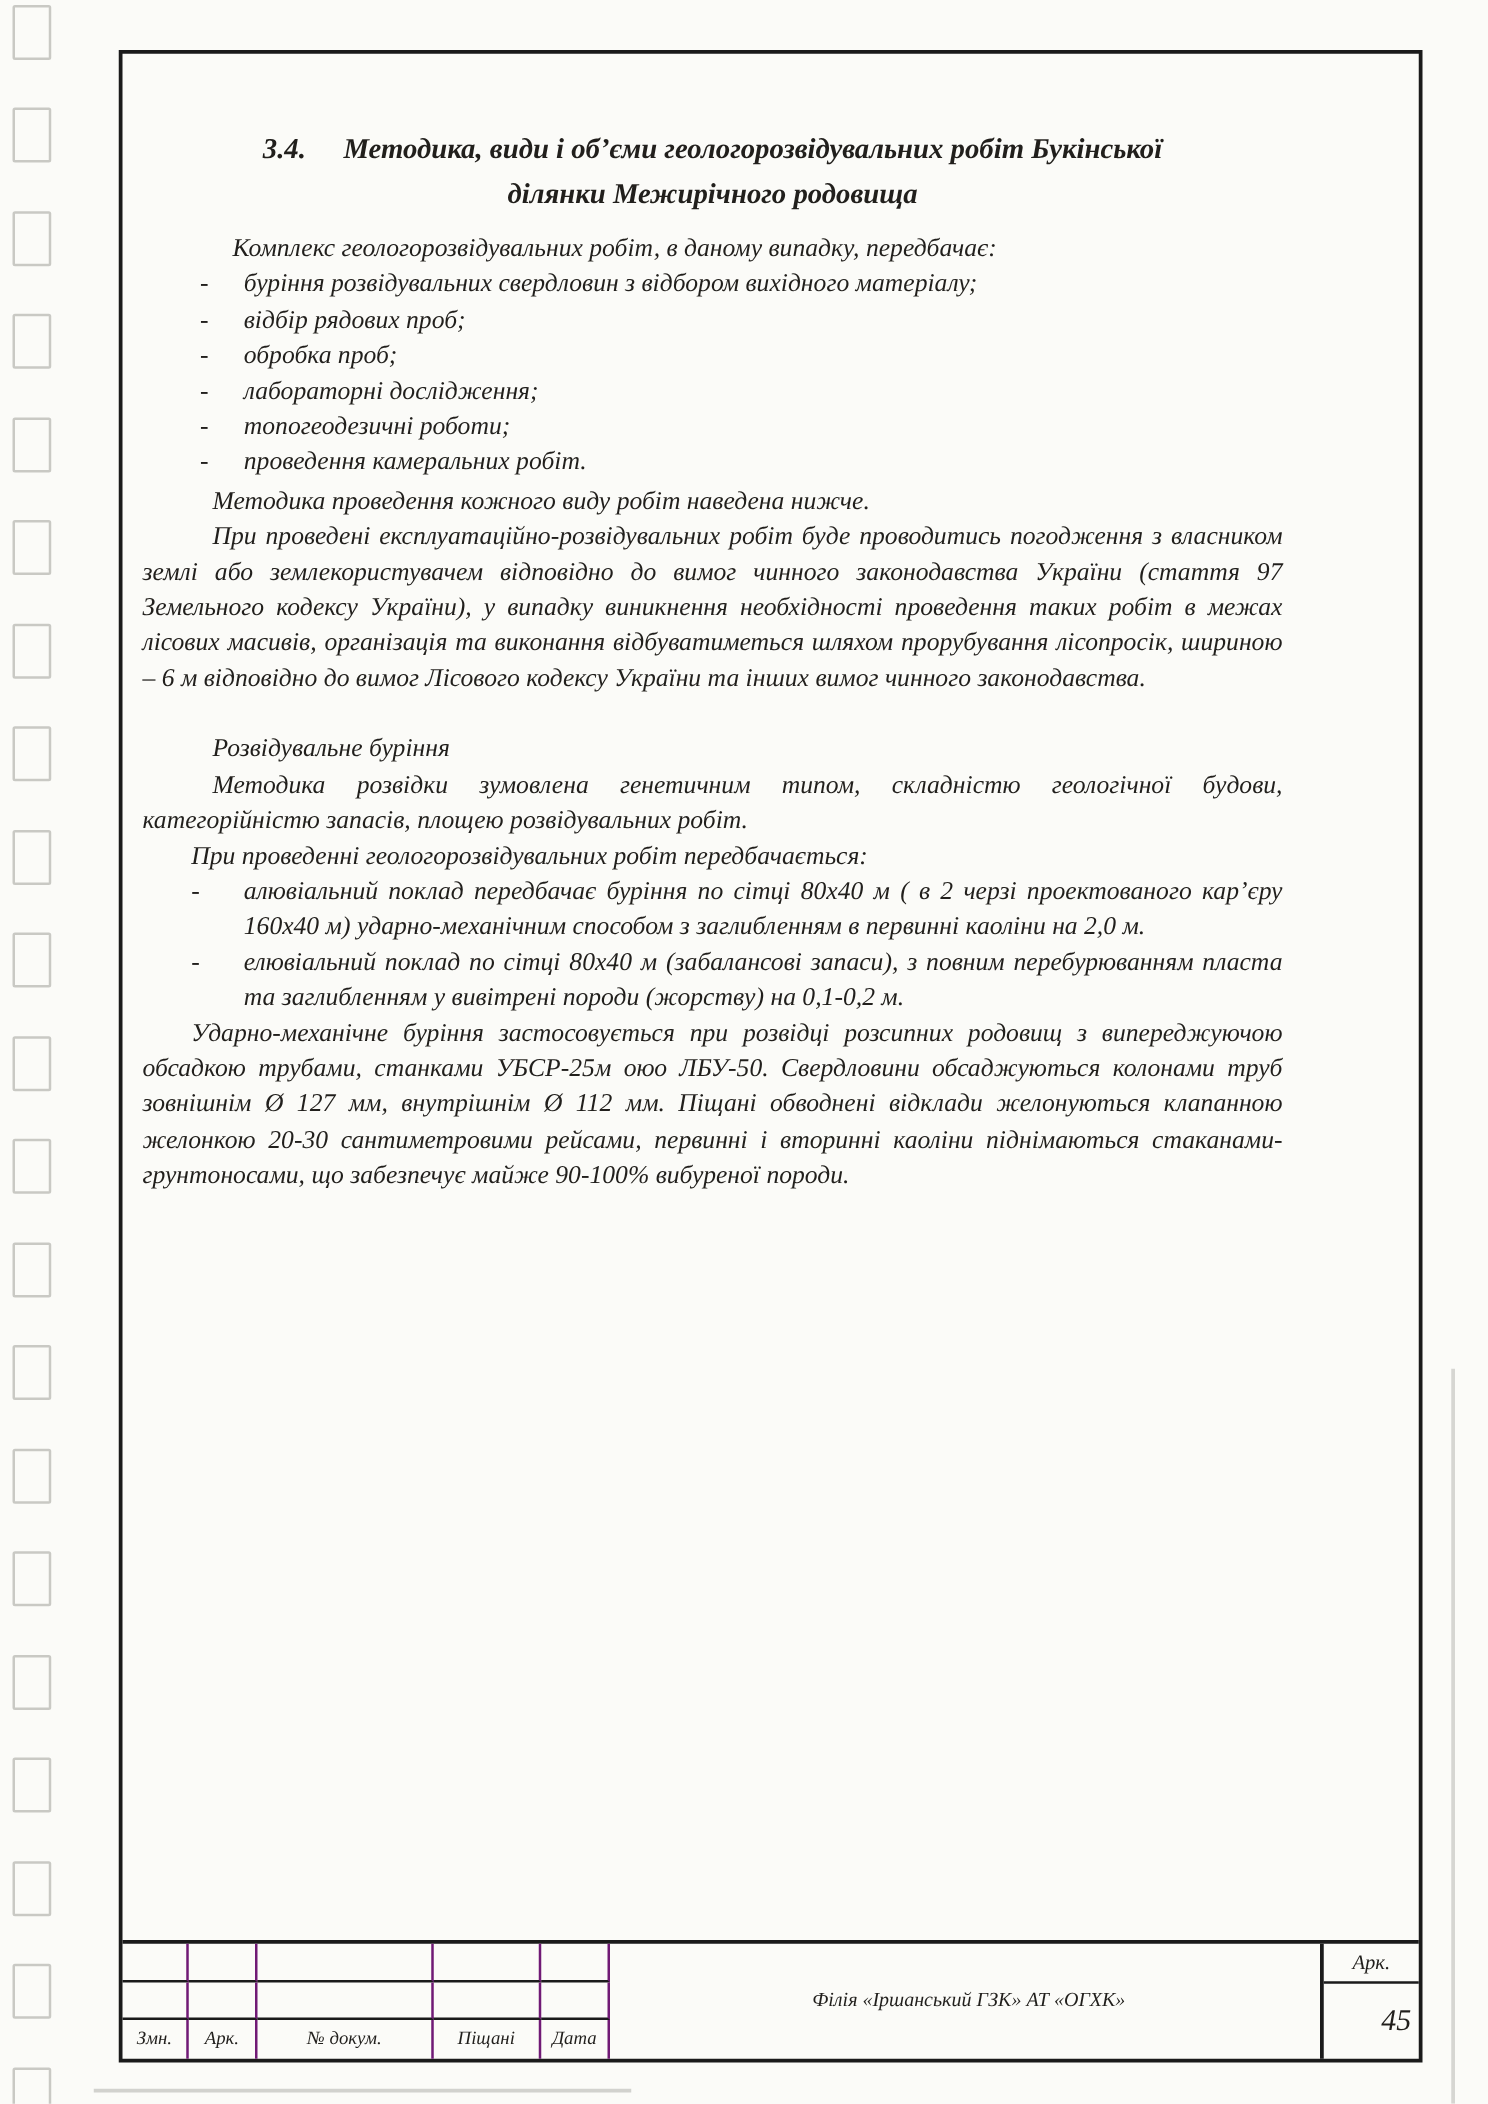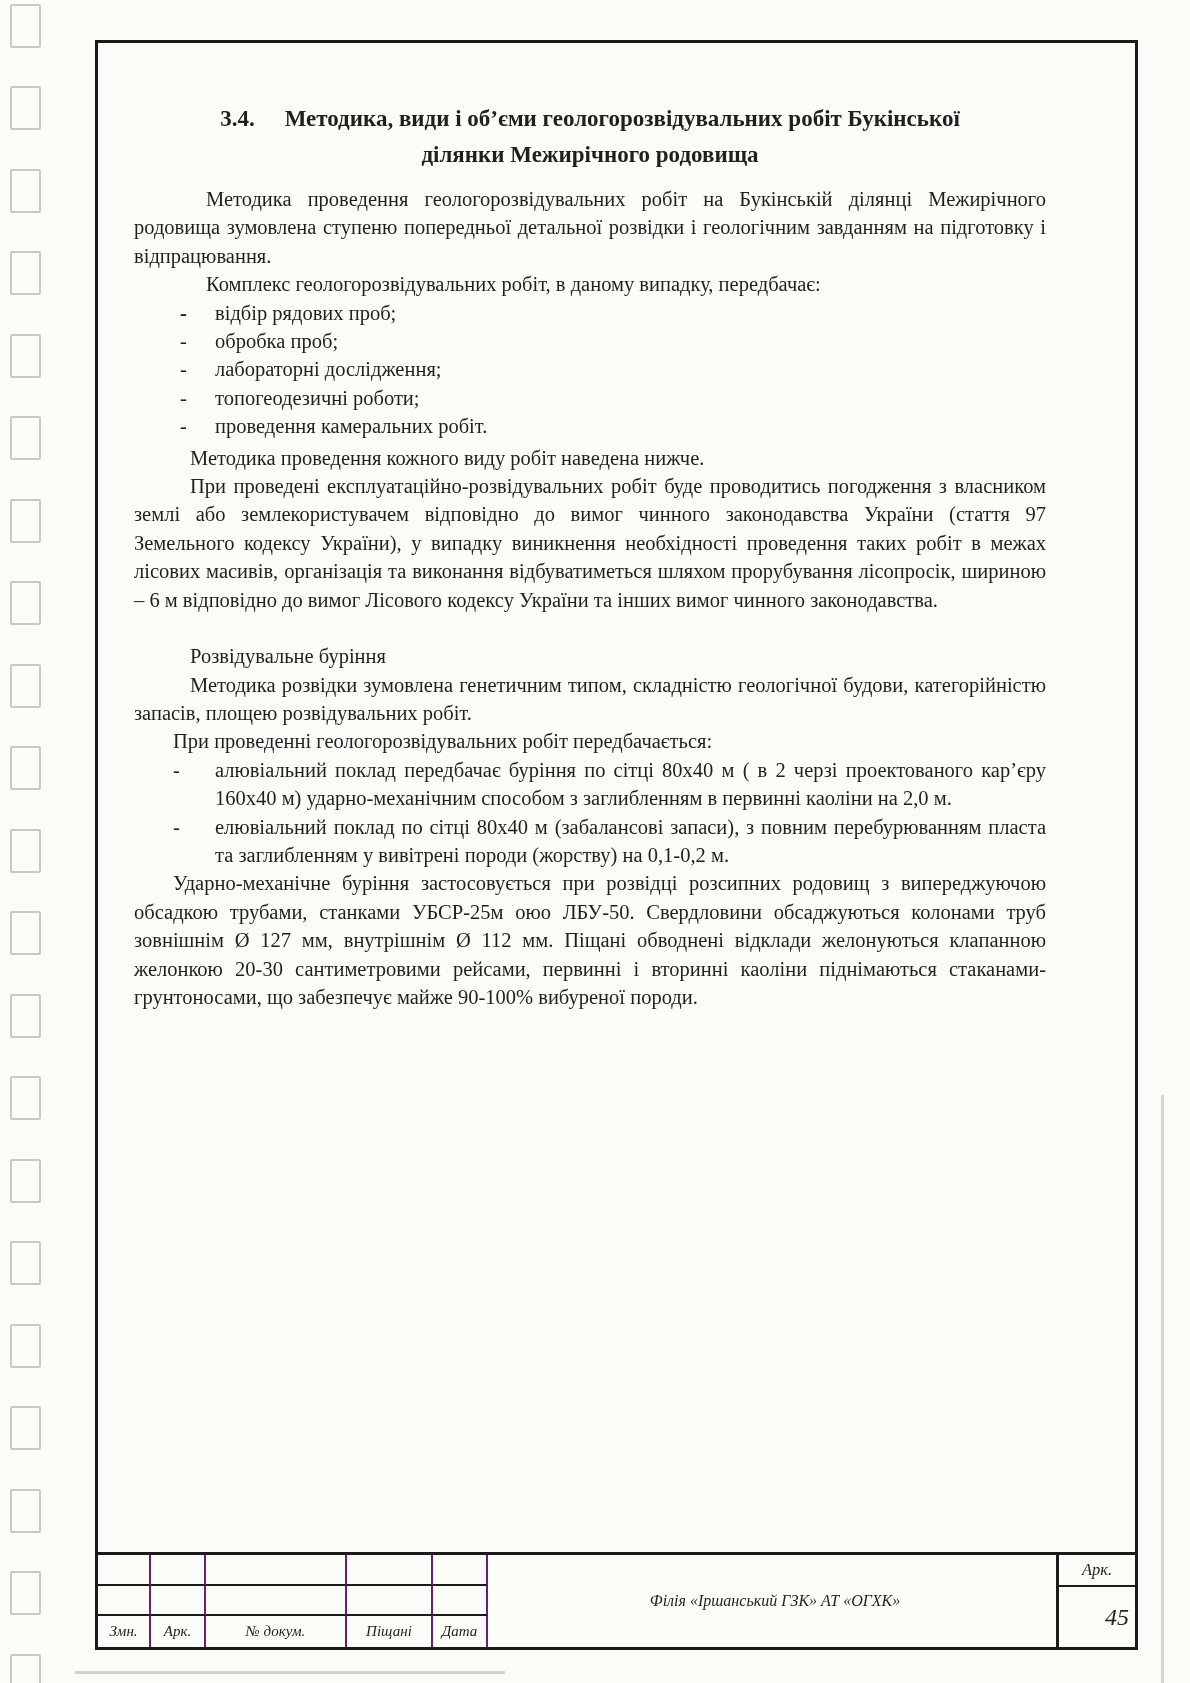--- a/index.html
+++ b/index.html
@@ -15,22 +15,22 @@
   .hole{
     position:absolute;left:10px;width:27px;height:40px;
     border:2px solid #c9c9c4;border-radius:2px;background:transparent;
   }
   
   .frame{
     position:absolute;left:95px;top:40px;width:1043px;height:1610px;
     border:3px solid #1b1b1b;box-sizing:border-box;background:#fbfbf8;
   }
   .content{
-    position:absolute;left:36px;top:58px;width:912px;
-    font-size:20.5px;line-height:28.4px;
+    position:absolute;left:16px;top:58px;width:912px;
+    font-size:20.5px;line-height:28.4px;font-style:italic;
   }
   .heading{
     font-weight:bold;font-size:23px;line-height:36px;
     text-align:center;margin-bottom:12px;
   }
   .hsp{display:inline-block;width:30px;}
   p{margin:0;text-align:justify;}
   .ind72{text-indent:72px;}
   .ind56{text-indent:56px;}
   .ind39{text-indent:39px;}
@@ -104,24 +104,23 @@
 
 <div class="frame">
 
   <div class="content">
 
     <div class="heading">
       <div><span>3.4.</span><span class="hsp"></span><span>Методика, види і об’єми геологорозвідувальних робіт Букінської</span></div>
       <div>ділянки Межирічного родовища</div>
     </div>
 
-    <p class="ind72">Методика проведення геологорозвідувальних робіт на Букінській ділянці Межирічного родовища зумовлена ступеню попередньої детальної розвідки і геологічним завданням на підготовку і відпрацювання.</p>
     <p class="ind72">Комплекс геологорозвідувальних робіт, в даному випадку, передбачає:</p>
 
-    <div class="li"><span class="marker">-</span></div>
+    <div class="li"><span class="marker">-</span><span>буріння розвідувальних свердловин з відбором вихідного матеріалу;</span></div>
     <div class="li"><span class="marker">-</span><span>відбір рядових проб;</span></div>
     <div class="li"><span class="marker">-</span><span>обробка проб;</span></div>
     <div class="li"><span class="marker">-</span><span>лабораторні дослідження;</span></div>
     <div class="li"><span class="marker">-</span><span>топогеодезичні роботи;</span></div>
     <div class="li"><span class="marker">-</span><span>проведення камеральних робіт.</span></div>
 
     <p class="ind56 mt3">Методика проведення кожного виду робіт наведена нижче.</p>
     <p class="ind56">При проведені експлуатаційно-розвідувальних робіт буде проводитись погодження з власником землі або землекористувачем відповідно до вимог чинного законодавства України (стаття 97 Земельного кодексу України), у випадку виникнення необхідності проведення таких робіт в межах лісових масивів, організація та виконання відбуватиметься шляхом прорубування лісопросік, шириною – 6 м відповідно до вимог Лісового кодексу України та інших вимог чинного законодавства.</p>
 
     <p class="ind56 mt12">Розвідувальне буріння</p>

